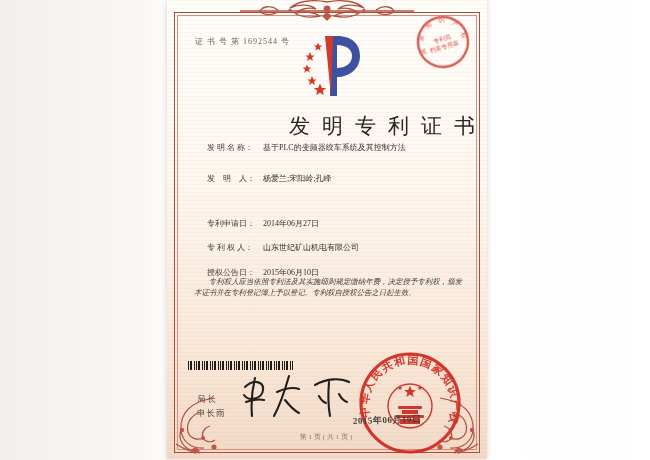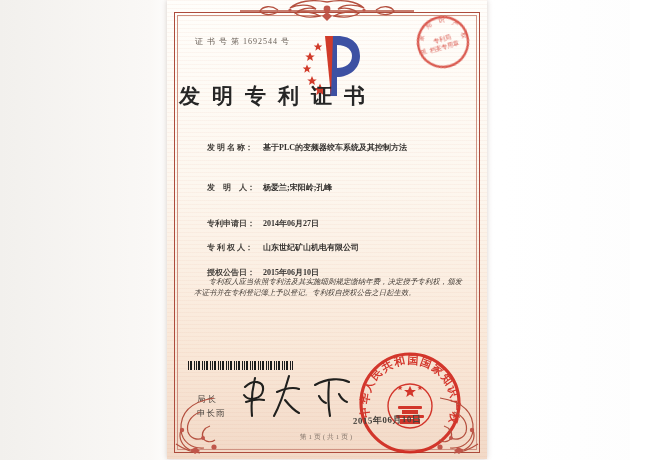--- a/index.html
+++ b/index.html
@@ -8,23 +8,23 @@
     background:linear-gradient(90deg,#f2f0ed 0,#faf8f6 150px,#fefefe 175px,#ffffff 500px,#fdfdfd 650px);}
   #page{position:absolute;left:167px;top:0;width:320px;height:459px;
     background:linear-gradient(180deg,#fffefb 0%,#fdf7ef 40%,#f9e7d7 78%,#f2d9c7 100%);
     box-shadow:0 0 5px rgba(110,80,60,.28);}
   #texture{position:absolute;inset:0;pointer-events:none;
     background:repeating-linear-gradient(180deg,rgba(205,115,85,.055) 0 1px,transparent 1px 4px);}
   .frame-outer{position:absolute;left:7px;right:7px;top:12px;bottom:6px;border:1.5px solid #ad4b3c;}
   .frame-inner{position:absolute;inset:2px;border:1px solid #cf9282;}
   .abs{position:absolute;}
   #cert-no{left:28px;top:36px;font-size:8px;color:#6a6058;letter-spacing:1px;white-space:pre;}
-  #title{left:0;right:0;top:82px;text-align:left;font-size:21px;font-weight:700;color:#262626;
+  #title{left:0;right:0;top:112px;text-align:right;font-size:21px;font-weight:400;color:#262626;
     letter-spacing:12px;text-indent:12px;white-space:nowrap;}
-  .row{left:28px;font-size:8px;color:#3b3b3b;white-space:pre;font-weight:bold;}
+  .row{left:28px;font-size:8px;color:#3b3b3b;white-space:pre;}
   .lab{display:inline-block;width:56px;white-space:pre;color:#44403c;}
   .val{color:#33302e;}
   #paras{left:27px;top:277px;width:268px;}
   #paras p{margin:0 0 3px 0;font-size:7.4px;line-height:10.6px;color:#423b35;text-indent:2em;
     text-align:justify;font-style:italic;}
   #barcode{left:21px;top:361px;width:105px;height:9px;
     background:repeating-linear-gradient(90deg,#1b1b1b 0 1px,transparent 1px 2px,#1b1b1b 2px 4px,transparent 4px 6px,#1b1b1b 6px 7px,transparent 7px 8px);}
   #signer-title{left:30px;top:394px;font-size:8.5px;color:#443f3a;letter-spacing:2px;}
   #signer-name{left:30px;top:408px;font-size:8.5px;color:#443f3a;letter-spacing:1px;font-family:Liberation Mono, monospace;}
   #signature-svg{left:70px;top:372px;}
@@ -92,21 +92,21 @@
         <use href="#lstar" transform="translate(11,47)"></use>
         <use href="#lstar" transform="translate(19,56) scale(1.3)"></use>
       </g>
     </svg>
 
     <div id="title" class="abs">发明专利证书</div>
 
     <div class="row abs" style="top:133px">
       <span class="lab">发 明 名 称：</span><span class="val">基于PLC的变频器绞车系统及其控制方法</span>
     </div>
-    <div class="row abs" style="top:173px">
+    <div class="row abs" style="top:164px">
       <span class="lab">发　明　人：</span><span class="val">杨爱兰;宋阳岭;孔峰</span>
     </div>
     <div class="row abs" style="top:209px">
       <span class="lab">专利申请日：</span><span class="val">2014年06月27日</span>
     </div>
     <div class="row abs" style="top:233px">
       <span class="lab">专 利 权 人：</span><span class="val">山东世纪矿山机电有限公司</span>
     </div>
     <div class="row abs" style="top:258px">
       <span class="lab">授权公告日：</span><span class="val">2015年06月10日</span>

